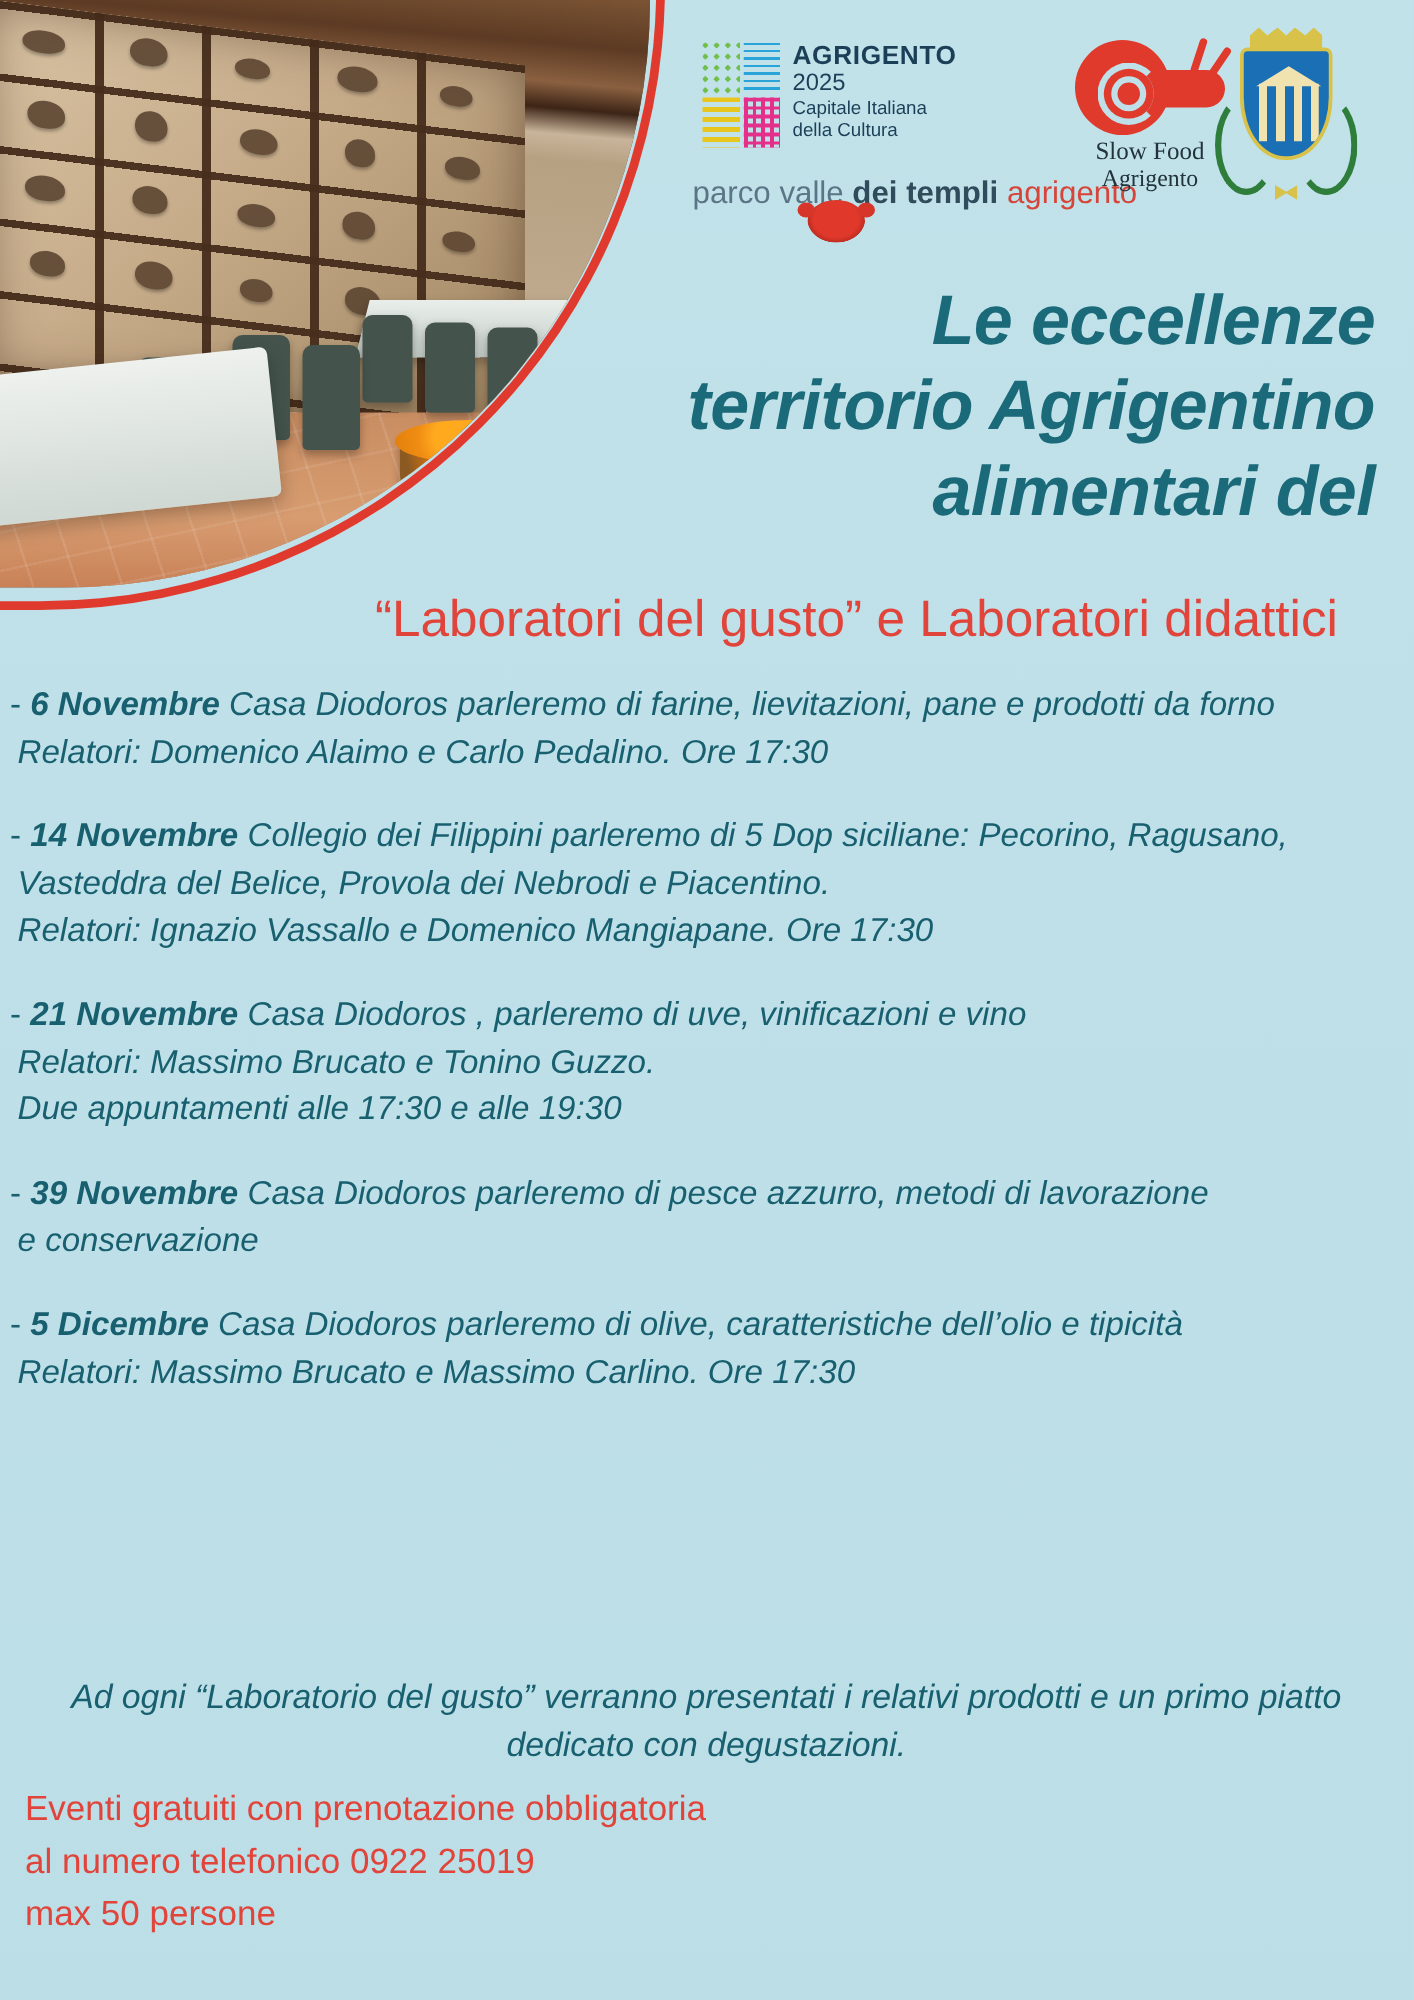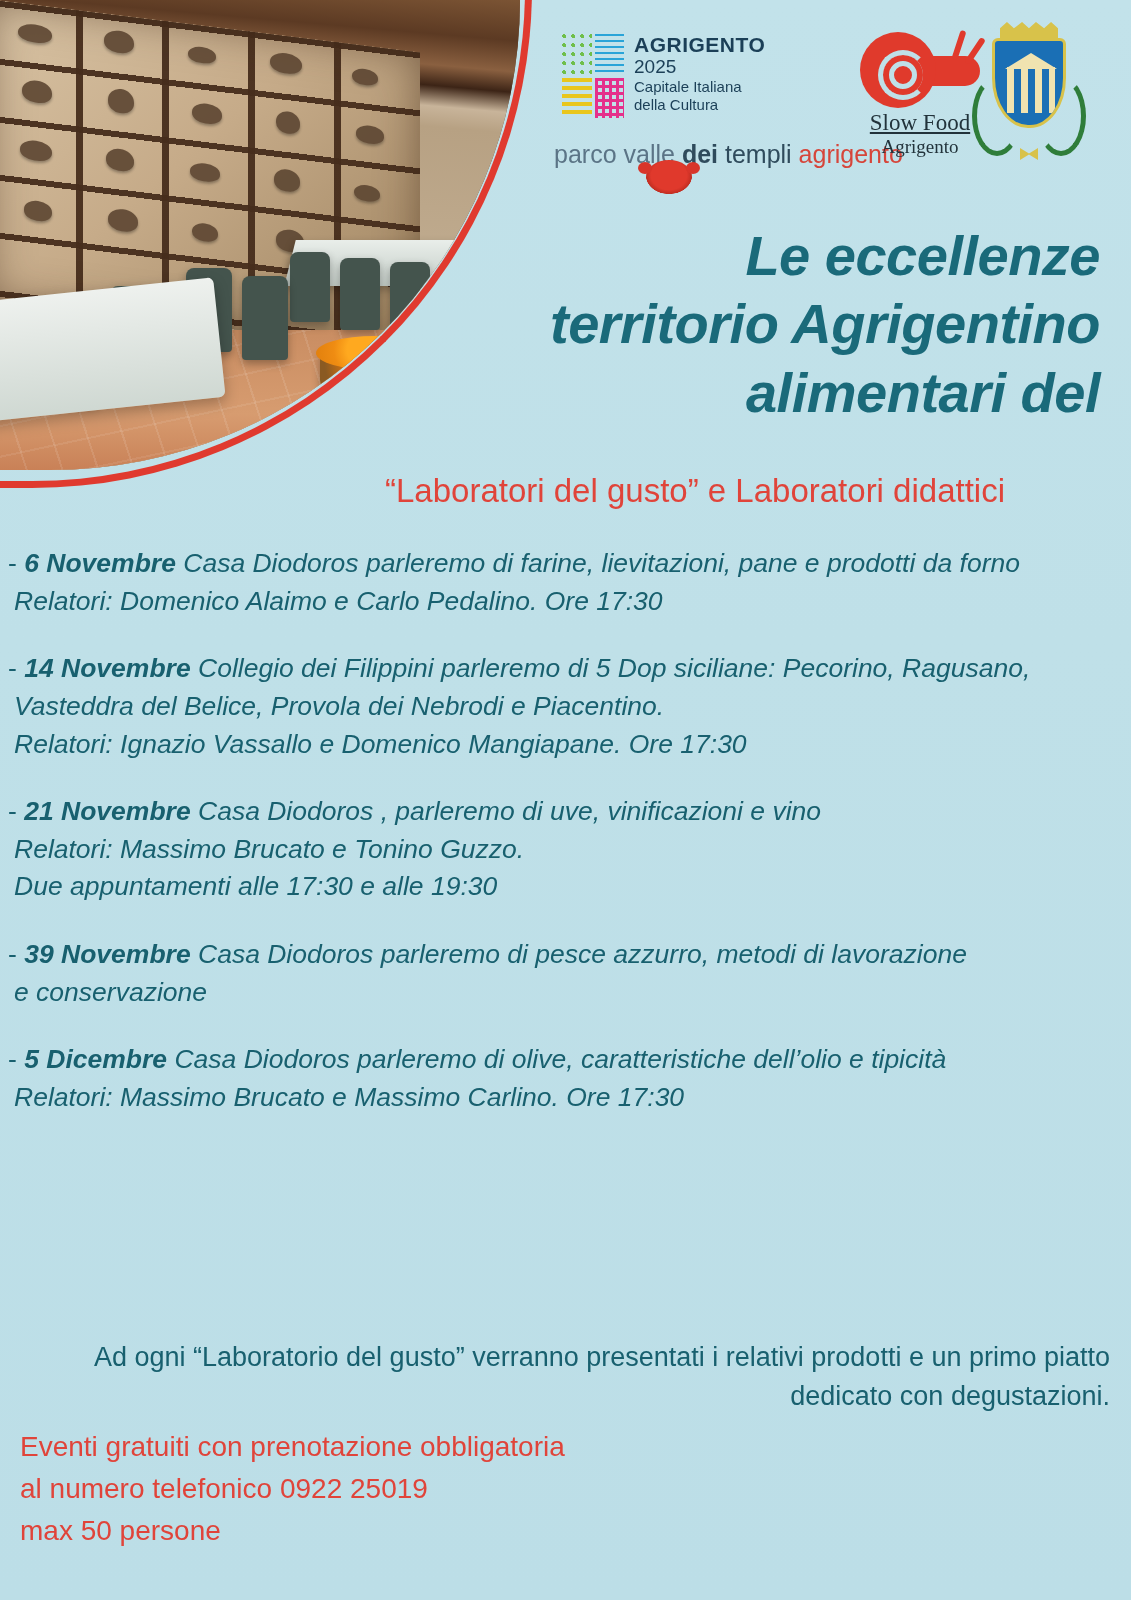--- a/index.html
+++ b/index.html
@@ -213,21 +213,21 @@
     top: 122px;
     font-size: 25px;
     color: #5b7486;
     white-space: nowrap;
   }
   .logo-parco .dei {
     color: #2f4b5c;
     font-weight: bold;
     font-size: 25px;
   }
-  .logo-parco .templi { color: #2f4b5c; font-weight: normal; }
+  .logo-parco .templi { color: #2f4b5c; font-weight: bold; }
   .logo-parco .agrigento { color: #d6453a; }
   .crab {
     position: absolute;
     left: 106px;
     top: 142px;
     width: 46px;
     height: 34px;
     background: radial-gradient(ellipse at 50% 45%, #e0392c 0 55%, #c12e22 70%, transparent 72%);
     border-radius: 50% 50% 45% 45%;
   }
@@ -281,24 +281,23 @@
   .snail-ant1, .snail-ant2 {
     position: absolute;
     width: 6px; height: 30px;
     background: #e03a2c;
     border-radius: 3px;
   }
   .snail-ant1 { left: 96px; top: 4px; transform: rotate(18deg); }
   .snail-ant2 { left: 112px; top: 10px; transform: rotate(34deg); }
   .sf-name {
     font-family: "Liberation Serif", serif;
-    font-size: 23px;
+    font-size: 20px;
     color: #22333b;
     line-height: 1.15;
-    text-decoration: underline;
   }
   .sf-city {
     font-family: "Liberation Serif", serif;
     font-size: 19px;
     color: #22333b;
   }
 
   .logo-comune {
     position: absolute;
     left: 430px;
@@ -368,22 +367,22 @@
     font-size: 56px;
     line-height: 1.22;
     color: #1a6a7a;
     letter-spacing: -0.5px;
   }
   .subtitle {
     position: absolute;
     left: 300px;
     top: 472px;
     width: 790px;
-    text-align: center;
-    font-size: 33px;
+    text-align: left;
+    font-size: 41px;
     color: #e0443a;
   }
 
   
   .program {
     position: absolute;
     left: 8px;
     top: 545px;
     width: 1110px;
     color: #1b6170;
@@ -401,21 +400,22 @@
     font-style: italic;
   }
   .entry .line2 { display: block; padding-left: 6px; }
   .entry .line3 { display: block; padding-left: 6px; }
 
   .note {
     position: absolute;
     left: 20px;
     top: 1338px;
     width: 1090px;
-    text-align: right;
+    text-align: center;
+    font-style: italic;
     font-size: 27px;
     line-height: 1.45;
     color: #18606f;
   }
   .footer {
     position: absolute;
     left: 20px;
     top: 1426px;
     width: 1090px;
     text-align: left;

